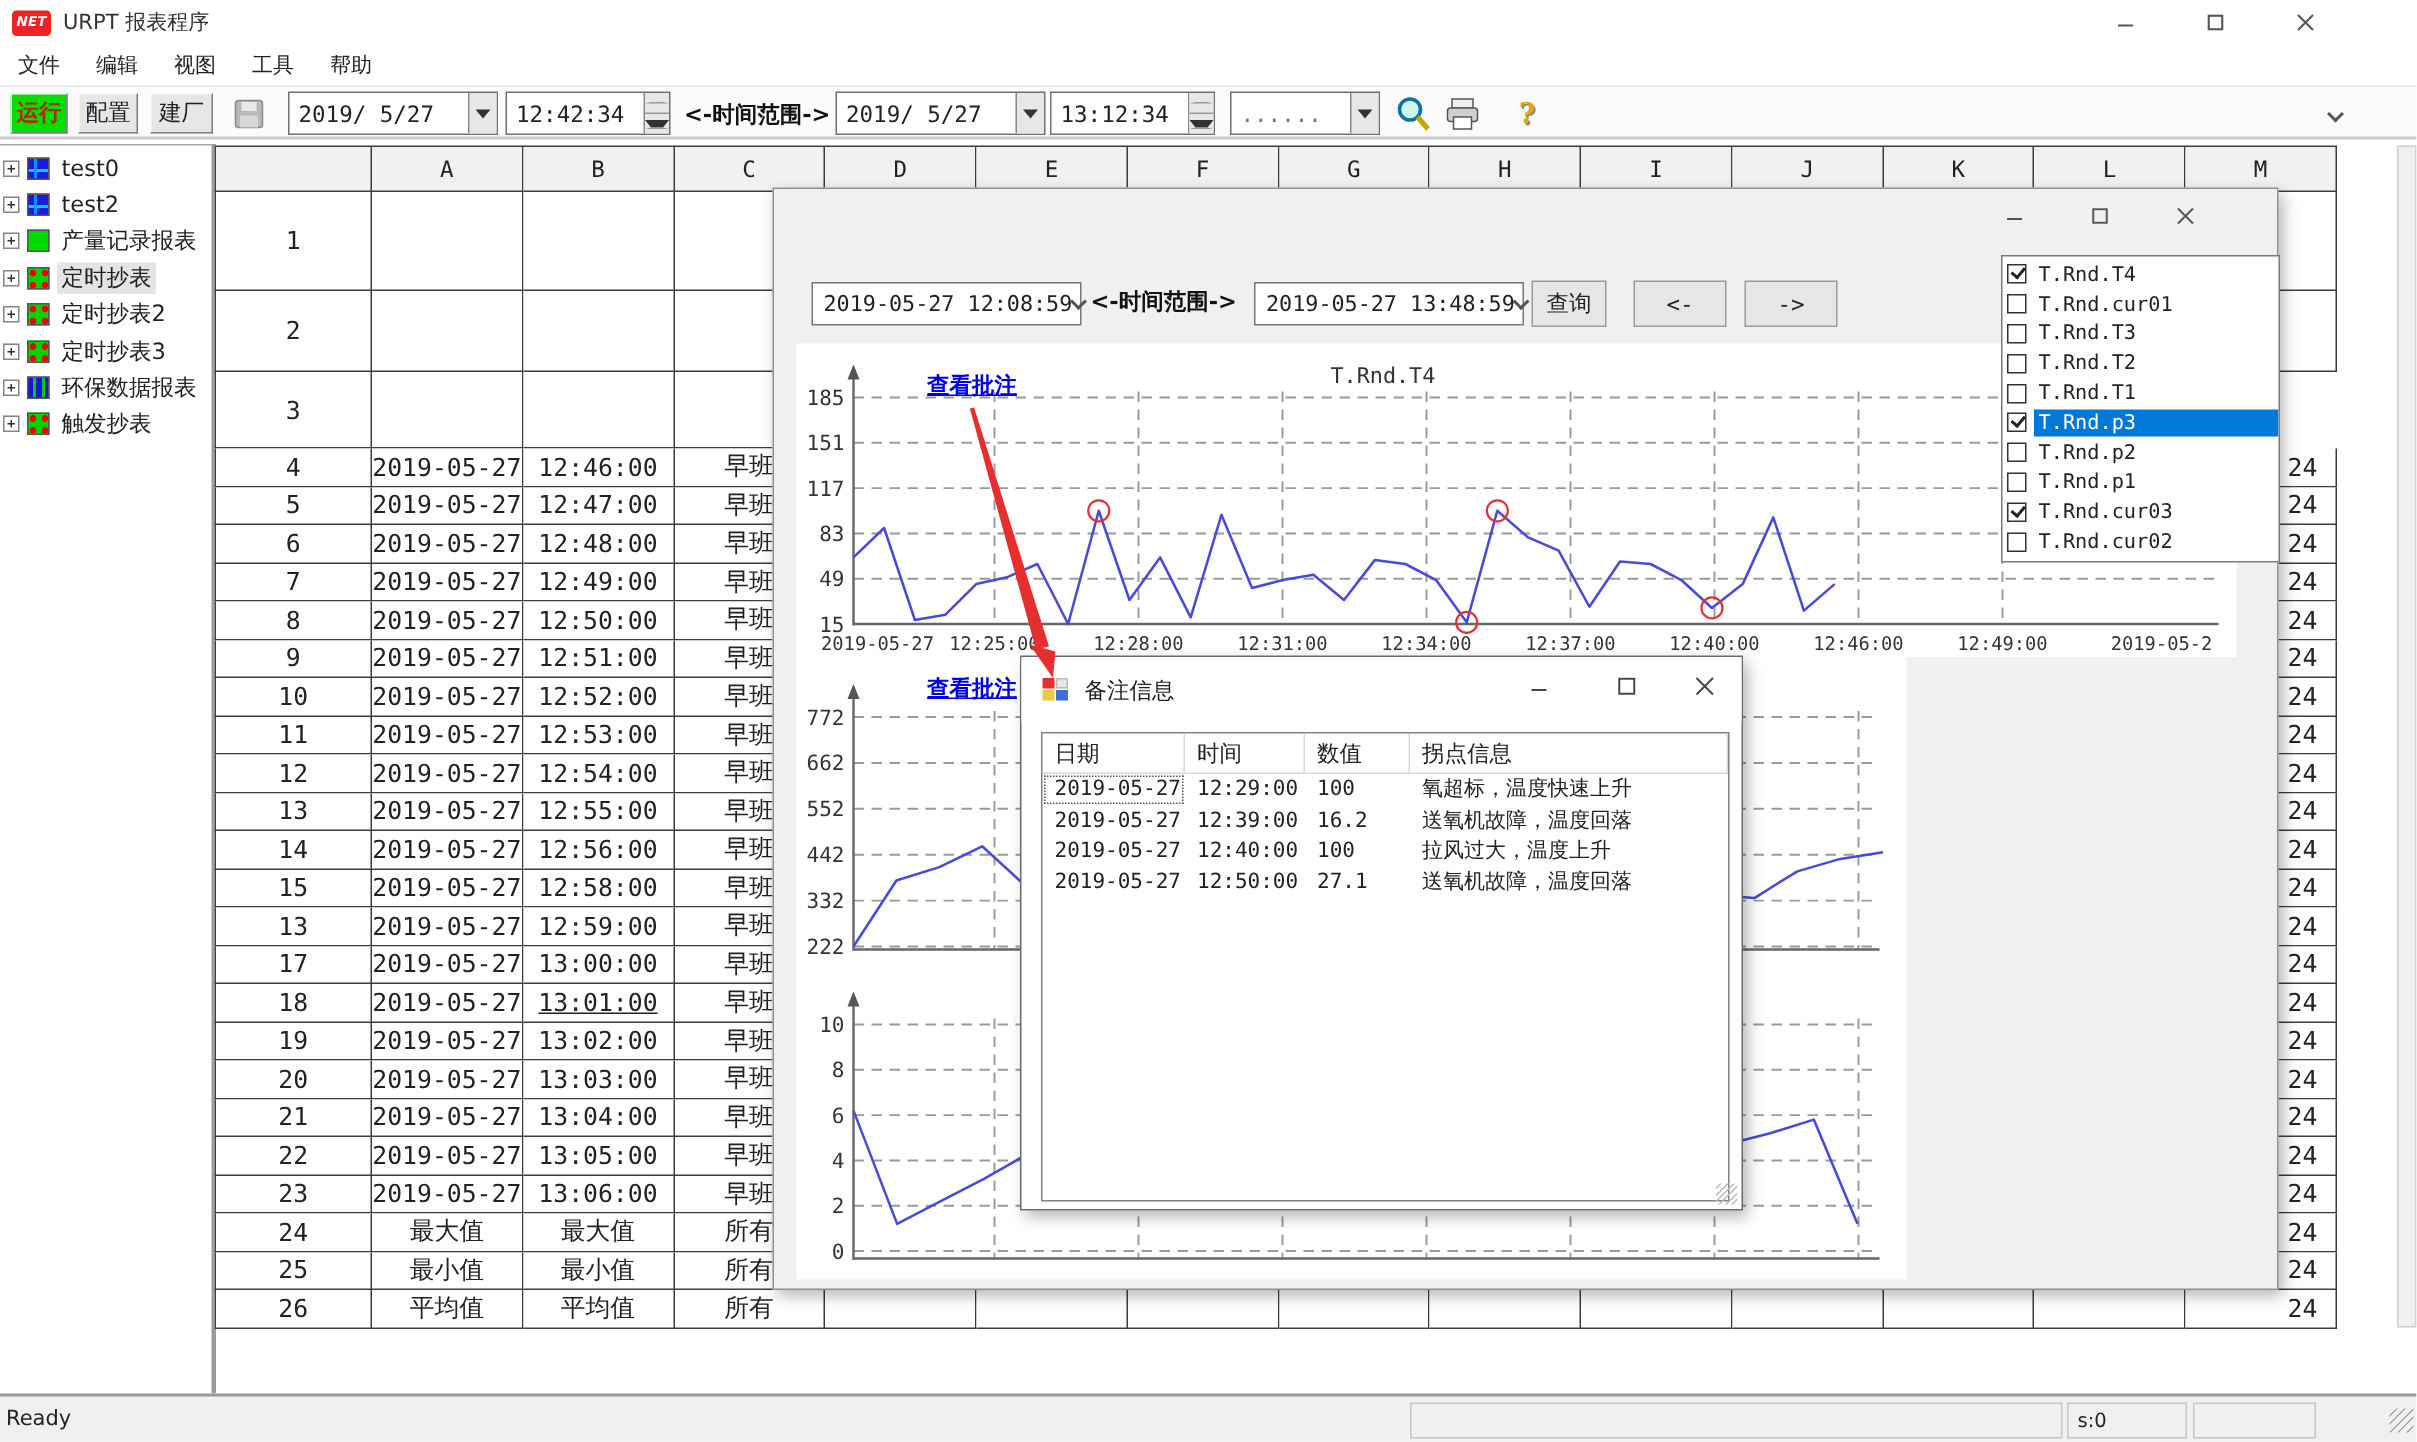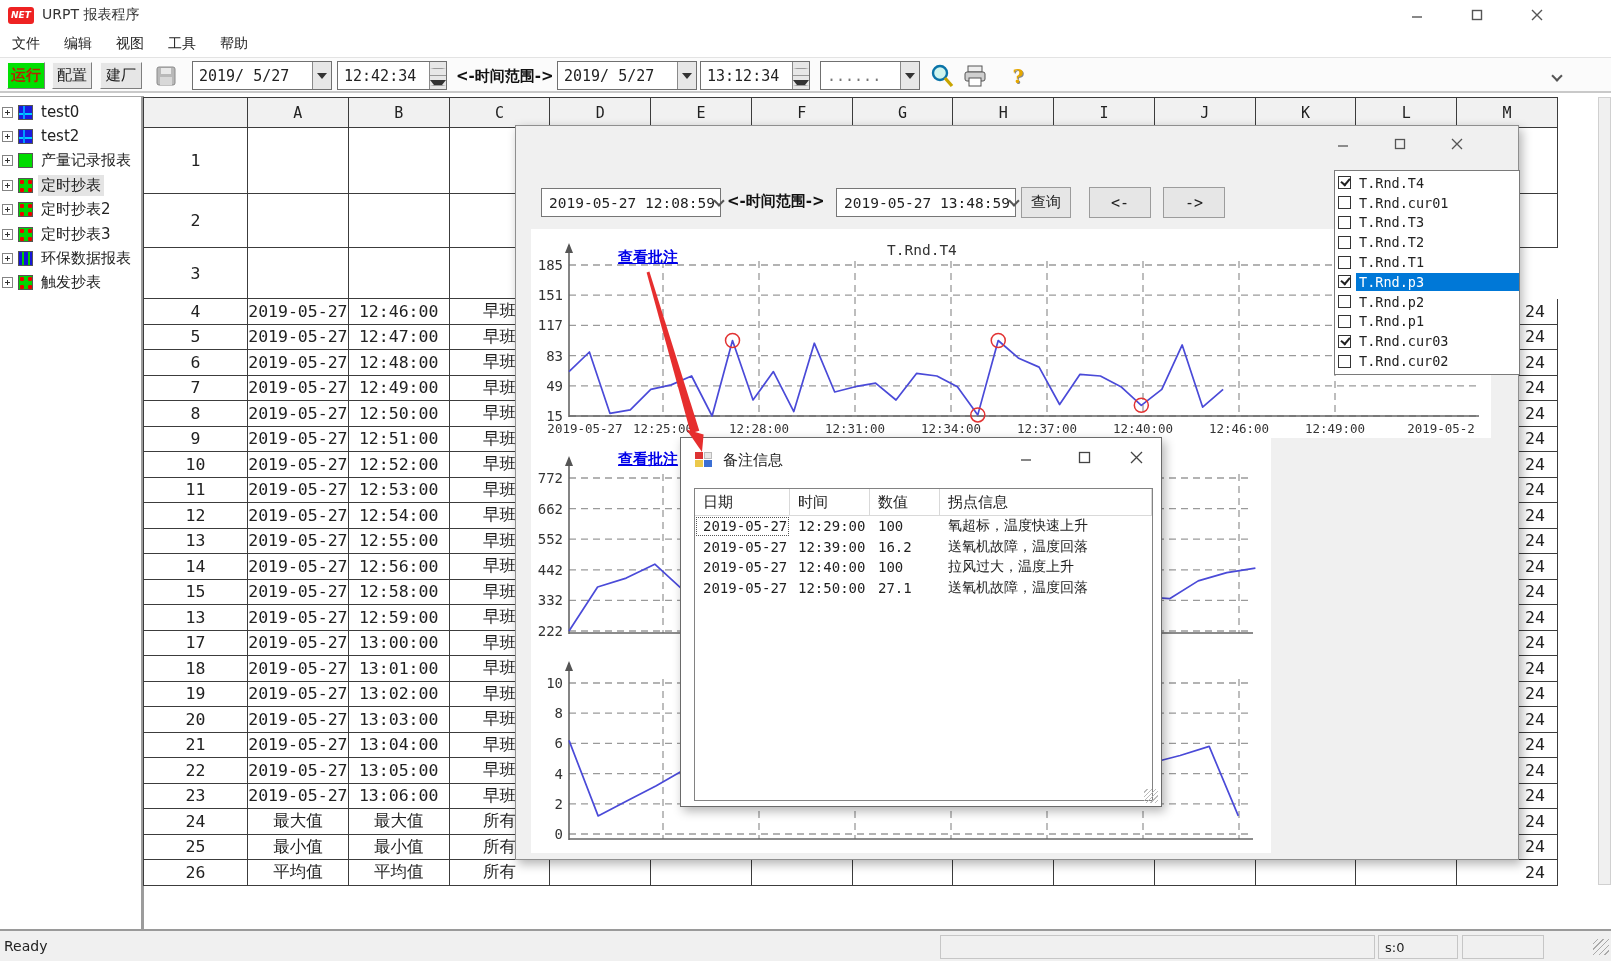--- a/index.html
+++ b/index.html
@@ -533,21 +533,21 @@
       <div class="cell" style="width: 100.77px; height: 25.5px;"></div>
       <div class="cell" style="width: 100.77px; height: 25.5px;"></div>
       <div class="cell" style="width: 100.77px; height: 25.5px;"></div>
       <div class="cell" style="width: 100.77px; height: 25.5px;"></div>
       <div class="cell" style="width: 100.77px; height: 25.5px;"></div>
       <div class="cell right" style="width: 100.77px; height: 25.5px;">24</div>
     </div>
     <div class="srow">
       <div class="cell rownum" style="width: 105px; height: 25.5px;">18</div>
       <div class="cell" style="width: 100.77px; height: 25.5px;">2019-05-27</div>
-      <div class="cell" style="width: 100.77px; height: 25.5px;">13:01:00</div>
+      <div class="cell" style="width: 100.77px; height: 25.5px; text-decoration: underline;">13:01:00</div>
       <div class="cell" style="width: 100.77px; height: 25.5px; font-family: &quot;DejaVu Sans&quot;, sans-serif;">早班</div>
       <div class="cell" style="width: 100.77px; height: 25.5px;"></div>
       <div class="cell" style="width: 100.77px; height: 25.5px;"></div>
       <div class="cell" style="width: 100.77px; height: 25.5px;"></div>
       <div class="cell" style="width: 100.77px; height: 25.5px;"></div>
       <div class="cell" style="width: 100.77px; height: 25.5px;"></div>
       <div class="cell" style="width: 100.77px; height: 25.5px;"></div>
       <div class="cell" style="width: 100.77px; height: 25.5px;"></div>
       <div class="cell" style="width: 100.77px; height: 25.5px;"></div>
       <div class="cell" style="width: 100.77px; height: 25.5px;"></div>

